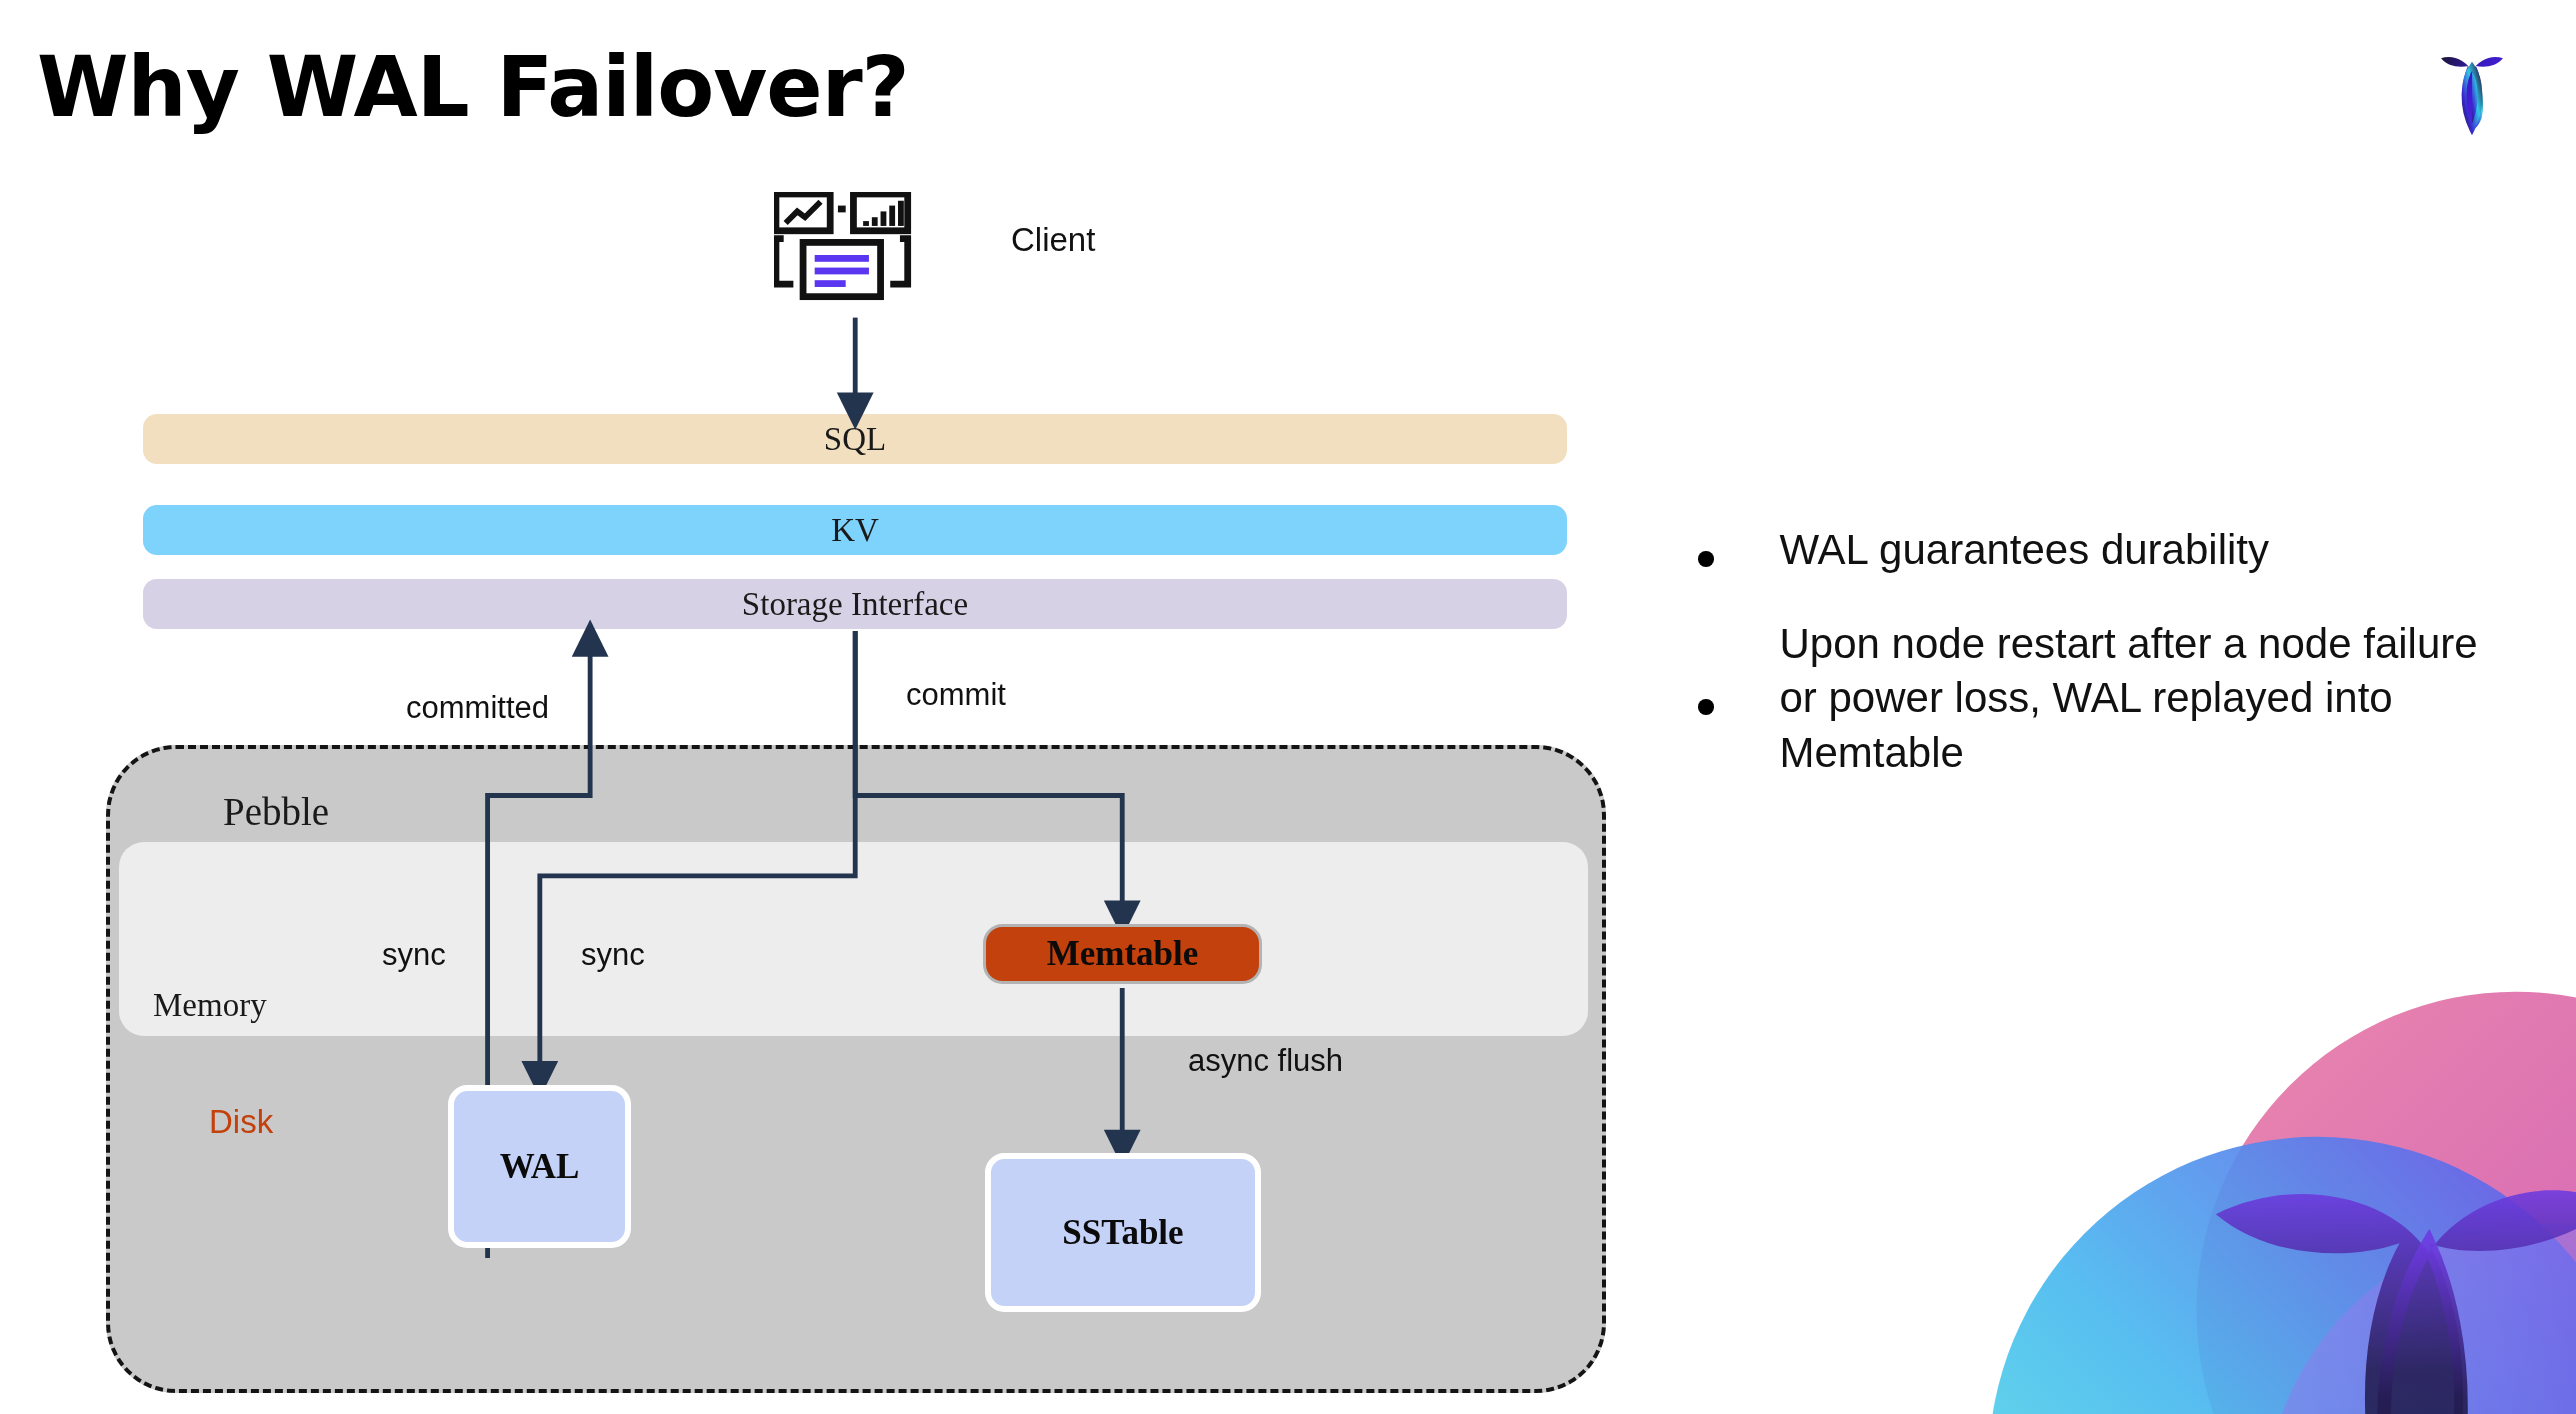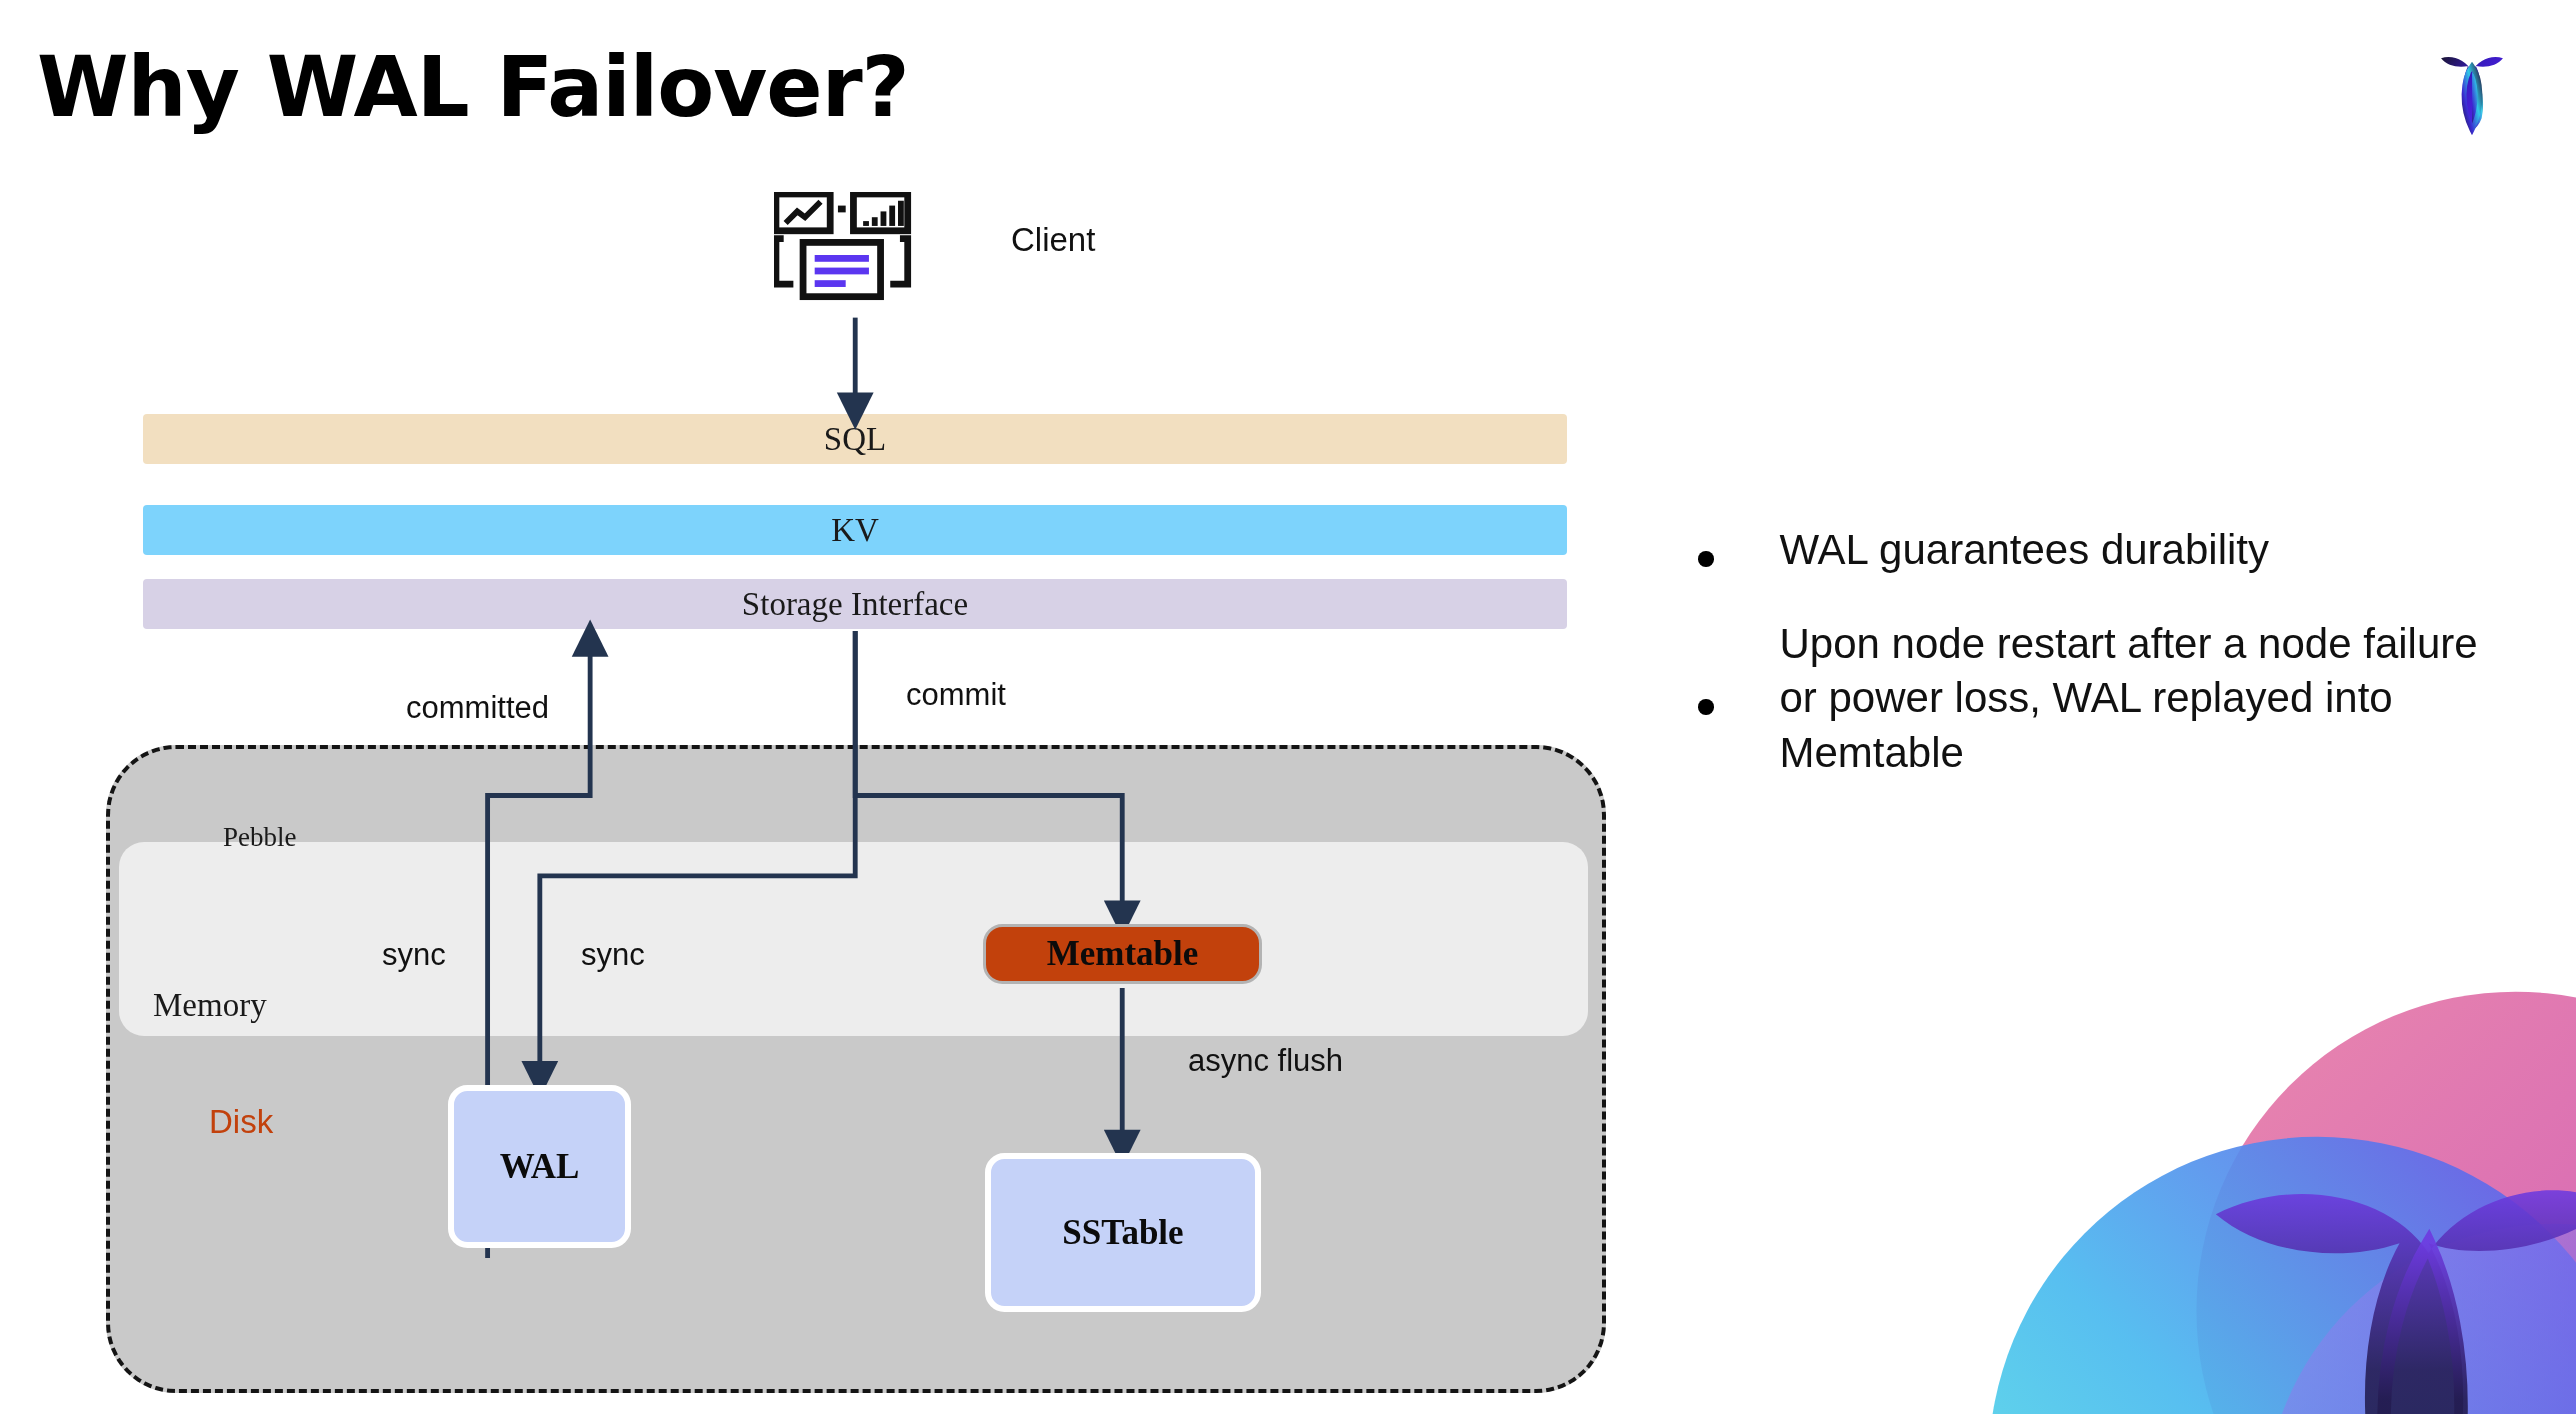--- a/index.html
+++ b/index.html
@@ -22,32 +22,32 @@
              pointer-events:none;}
 
   
   #diagram{position:absolute;left:0;top:0;width:1664px;height:1415px;}
 
   .client-icon{position:absolute;left:774px;top:192px;width:155px;height:126px;}
   .client-label{position:absolute;left:1011px;top:221px;font-size:33px;color:#111;
                 font-family:"Liberation Sans",sans-serif;}
 
   
-  .layer-bar{position:absolute;left:143px;width:1424px;height:50px;border-radius:4px;
+  .layer-bar{position:absolute;left:143px;width:1424px;height:50px;border-radius:14px;
              display:flex;align-items:center;justify-content:center;
              font-family:"Liberation Serif",serif;font-size:33px;color:#1a1a1a;}
   #layer-sql{top:414px;}
   #layer-kv{top:505px;}
   #layer-storage{top:579px;}
 
   
   #pebble-container{position:absolute;left:106px;top:745px;width:1500px;height:648px;
       border:4.8px dashed #141414;border-radius:70px;background:#c9c9c9;box-sizing:border-box;}
-  #pebble-label{position:absolute;left:223px;top:822px;font-family:"Liberation Serif",serif;
-      font-size:27px;color:#1a1a1a;}
+  #pebble-label{position:absolute;left:223px;top:789px;font-family:"Liberation Serif",serif;
+      font-size:39px;color:#1a1a1a;}
   #memory-box{position:absolute;left:119px;top:842px;width:1469px;height:194px;
       background:#ededed;border-radius:25px;}
   #memory-label{position:absolute;left:153px;top:987px;font-family:Liberation Serif, serif;
       font-size:33px;color:#1a1a1a;}
   #disk-label{position:absolute;left:209px;top:1103px;font-family:Liberation Sans, sans-serif;
       font-size:33px;color:#c2410c;}
 
   
   .node-box{position:absolute;border-radius:19.4px;display:flex;align-items:center;
       justify-content:center;font-family:"Liberation Serif",serif;font-weight:bold;

